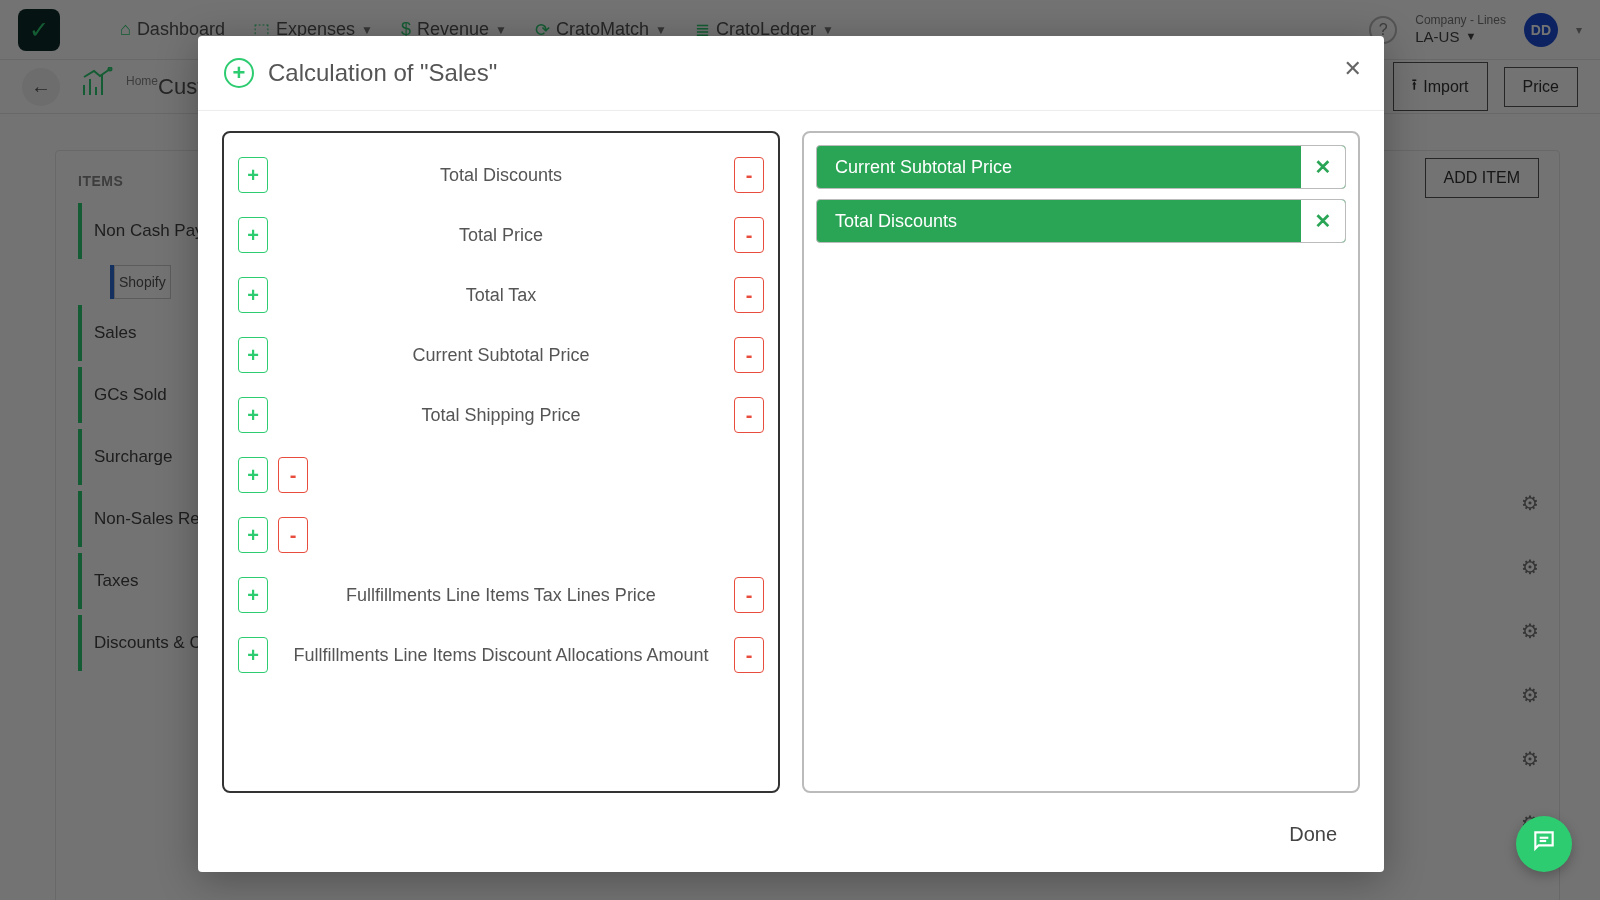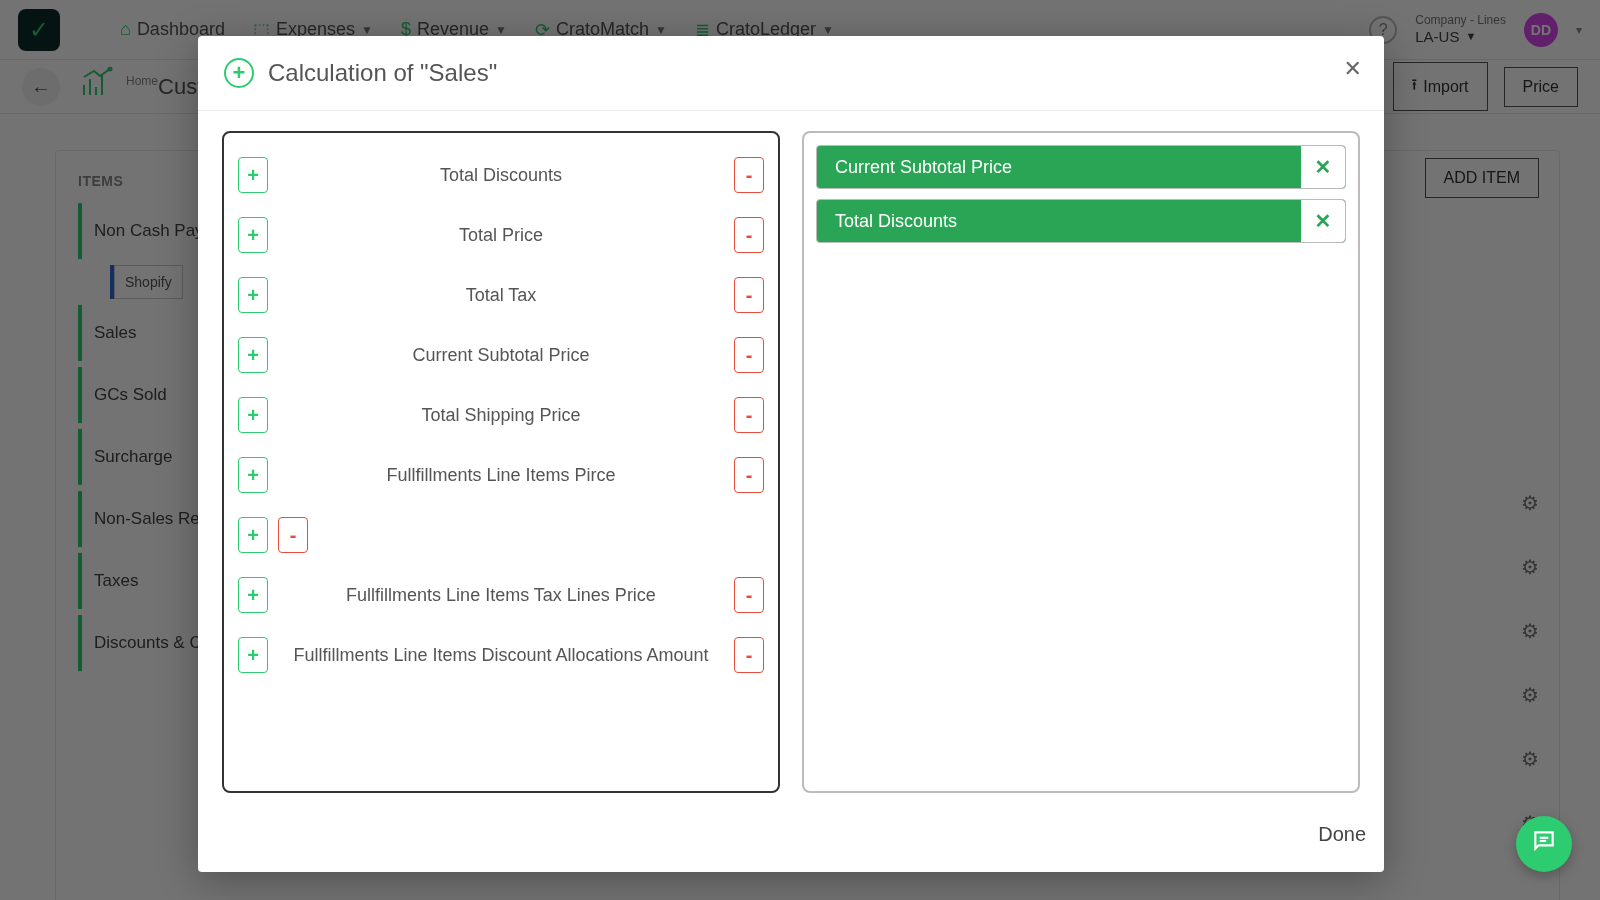--- a/index.html
+++ b/index.html
@@ -9,41 +9,41 @@
   .topnav { height: 60px; background: #fff; display: flex; align-items: center; padding: 0 18px; border-bottom: 1px solid #e6e6e6; }
   .logo { width: 42px; height: 42px; background: #0e2a2a; border-radius: 8px; display: flex; align-items: center; justify-content: center; color: #2ecc71; font-size: 24px; }
   .navlinks { display: flex; gap: 28px; margin-left: 60px; }
   .navlink { display: flex; align-items: center; gap: 6px; color: #555; font-size: 18px; cursor: pointer; }
   .navlink .caret { font-size: 12px; color: #777; }
   .navlink .icon { color: #2ecc71; font-size: 18px; }
   .topnav-right { margin-left: auto; display: flex; align-items: center; gap: 18px; }
   .help-circle { width: 28px; height: 28px; border: 2px solid #bbb; border-radius: 50%; display: flex; align-items: center; justify-content: center; color: #888; font-size: 16px; }
   .company-picker { display: flex; flex-direction: column; font-size: 12px; color: #777; line-height: 1.2; }
   .company-picker .row2 { display: flex; align-items: center; gap: 6px; font-size: 15px; color: #444; }
-  .avatar { width: 34px; height: 34px; border-radius: 50%; background: #d946ef; color: #fff; display: flex; align-items: center; justify-content: center; font-size: 14px; font-weight: 600; }
+  .avatar { width: 34px; height: 34px; border-radius: 50%; background: #1d4ed8; color: #fff; display: flex; align-items: center; justify-content: center; font-size: 14px; font-weight: 600; }
   .avatar-caret { color: #888; font-size: 12px; }
 
   
   .subheader { height: 54px; display: flex; align-items: center; padding: 0 22px; border-bottom: 1px solid #e6e6e6; }
   .back-btn { width: 38px; height: 38px; border-radius: 50%; background: #f1f1f1; display: flex; align-items: center; justify-content: center; color: #555; font-size: 20px; cursor: pointer; }
   .crumb-block { display: flex; align-items: center; gap: 10px; margin-left: 20px; }
   .crumb-icon { color: #2ecc71; font-size: 30px; }
   .crumb-text { display: flex; flex-direction: row; }
   .crumb-text .home { font-size: 12px; color: #888; }
   .crumb-text .page { font-size: 22px; color: #555; }
   .subheader-right { margin-left: auto; display: flex; align-items: center; gap: 16px; }
   .btn-outline { border: 1px solid #555; background: #fff; padding: 10px 18px; font-size: 16px; color: #333; cursor: pointer; display: flex; align-items: center; gap: 6px; }
   .location-picker { display: flex; align-items: center; gap: 24px; font-size: 16px; color: #444; padding: 6px 12px; }
 
   
   .maincard { position: absolute; top: 150px; left: 55px; right: 40px; bottom: -40px; background: #fff; border: 1px solid #e6e6e6; border-radius: 4px; padding: 22px; }
   .items-head { font-size: 14px; color: #888; font-weight: 600; letter-spacing: .5px; margin-bottom: 14px; }
   .side-item { border-left: 4px solid #2ecc71; padding: 18px 0 18px 12px; font-size: 17px; color: #444; margin-bottom: 6px; display: flex; align-items: center; width: 260px; }
   .side-item.child { margin-left: 32px; border-left: 4px solid #2a6bd4; padding: 0; }
-  .side-item.child .chip { border: 1px solid #ccc; padding: 8px 10px; font-size: 14px; color: #555; }
+  .side-item.child .chip { border: 1px solid #ccc; padding: 8px 4px; font-size: 14px; color: #555; }
   .add-item-btn { position: absolute; top: 7px; right: 20px; text-align: right; }
   .gear-col { position: absolute; right: 20px; top: 340px; display: flex; flex-direction: column; gap: 40px; color: #777; font-size: 20px; }
 
   
   .overlay { position: absolute; inset: 0; background: rgba(0,0,0,.55); }
   .modal { position: absolute; top: 36px; left: 198px; width: 1186px; height: 836px; background: #fff; border-radius: 4px; box-shadow: 0 8px 40px rgba(0,0,0,.3); display: flex; flex-direction: column; }
   .modal-header { padding: 22px 26px; display: flex; align-items: center; gap: 14px; border-bottom: 1px solid #ececec; }
   .modal-header .plus-circle { width: 30px; height: 30px; border: 2.5px solid #2ecc71; border-radius: 50%; display: flex; align-items: center; justify-content: center; color: #2ecc71; font-size: 22px; font-weight: 600; }
   .modal-header .title { font-size: 24px; color: #555; }
   .modal-close { position: absolute; top: 20px; right: 22px; font-size: 22px; color: #666; cursor: pointer; }
@@ -54,21 +54,21 @@
 
   .avail-row { display: flex; align-items: center; gap: 10px; padding: 12px 2px; }
   .sq-btn { width: 30px; height: 36px; border: 1.5px solid; border-radius: 4px; display: flex; align-items: center; justify-content: center; font-size: 20px; cursor: pointer; font-weight: 600; background: #fff; }
   .sq-btn.add { color: #2ecc71; border-color: #2ecc71; }
   .sq-btn.sub { color: #e74c3c; border-color: #e74c3c; }
   .avail-label { flex: 1; text-align: center; font-size: 18px; color: #555; }
 
   .sel-row { background: #2aa555; color: #fff; border-radius: 4px; display: flex; align-items: center; padding: 0 0 0 18px; height: 44px; margin-bottom: 10px; font-size: 18px; border: 1px solid #bbb; }
   .sel-row .remove { margin-left: auto; width: 44px; height: 100%; display: flex; align-items: center; justify-content: center; background: #fff; color: #2aa555; font-size: 20px; font-weight: 700; border-top-right-radius: 4px; border-bottom-right-radius: 4px; cursor: pointer; }
 
-  .modal-footer { padding: 20px 18px 26px; display: flex; justify-content: flex-end; align-items: flex-end; }
+  .modal-footer { padding: 20px 47px 26px; display: flex; justify-content: flex-end; align-items: flex-end; }
   .done-btn { font-size: 20px; color: #444; cursor: pointer; background: none; border: none; }
 
   
   .chat-fab { position: absolute; right: 28px; bottom: 28px; width: 56px; height: 56px; border-radius: 50%; background: #2ecc71; display: flex; align-items: center; justify-content: center; color: #fff; font-size: 26px; box-shadow: 0 4px 12px rgba(0,0,0,.25); cursor: pointer; }
 
   
   .panel::-webkit-scrollbar { width: 8px; }
   .panel::-webkit-scrollbar-thumb { background: #ccc; border-radius: 4px; }
 </style>
 </head>
@@ -222,21 +222,20 @@
           <div class="avail-label">Current Subtotal Price</div>
           <div class="sq-btn sub">-</div>
         </div>
         <div class="avail-row">
           <div class="sq-btn add">+</div>
           <div class="avail-label">Total Shipping Price</div>
           <div class="sq-btn sub">-</div>
         </div>
         <div class="avail-row">
           <div class="sq-btn add">+</div>
-          <div class="avail-label">Fullfillments Line Items Pirce</div>
           <div class="sq-btn sub">-</div>
         </div>
         <div class="avail-row">
           <div class="sq-btn add">+</div>
           <div class="sq-btn sub">-</div>
         </div>
         <div class="avail-row">
           <div class="sq-btn add">+</div>
           <div class="avail-label">Fullfillments Line Items Tax Lines Price</div>
           <div class="sq-btn sub">-</div>

